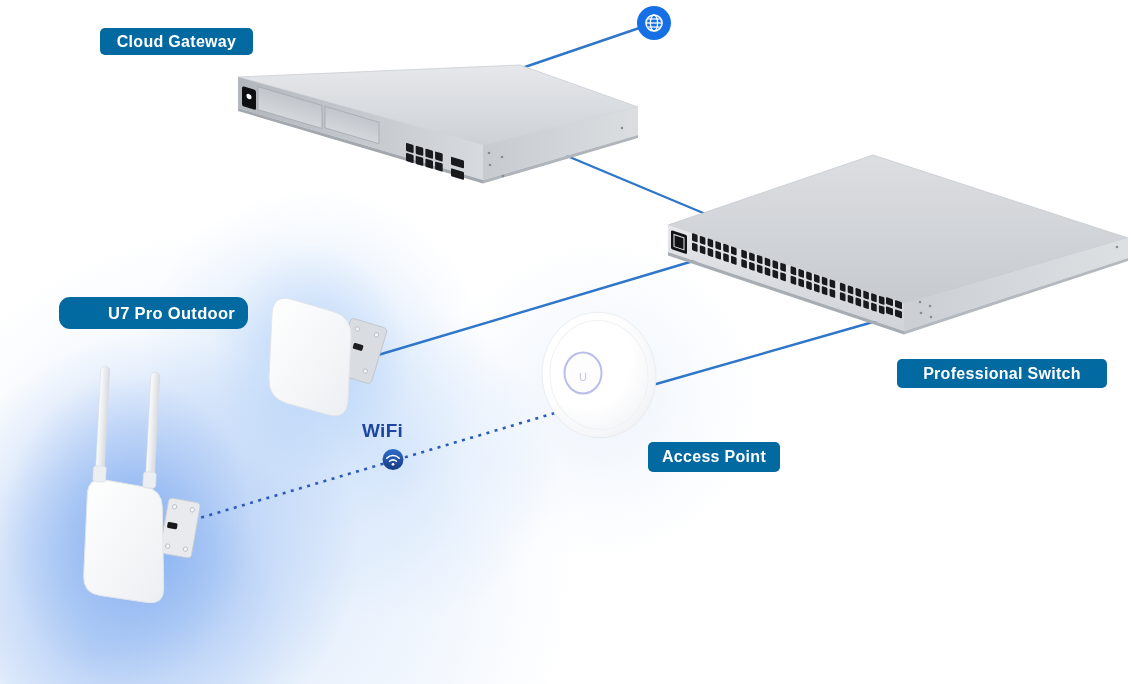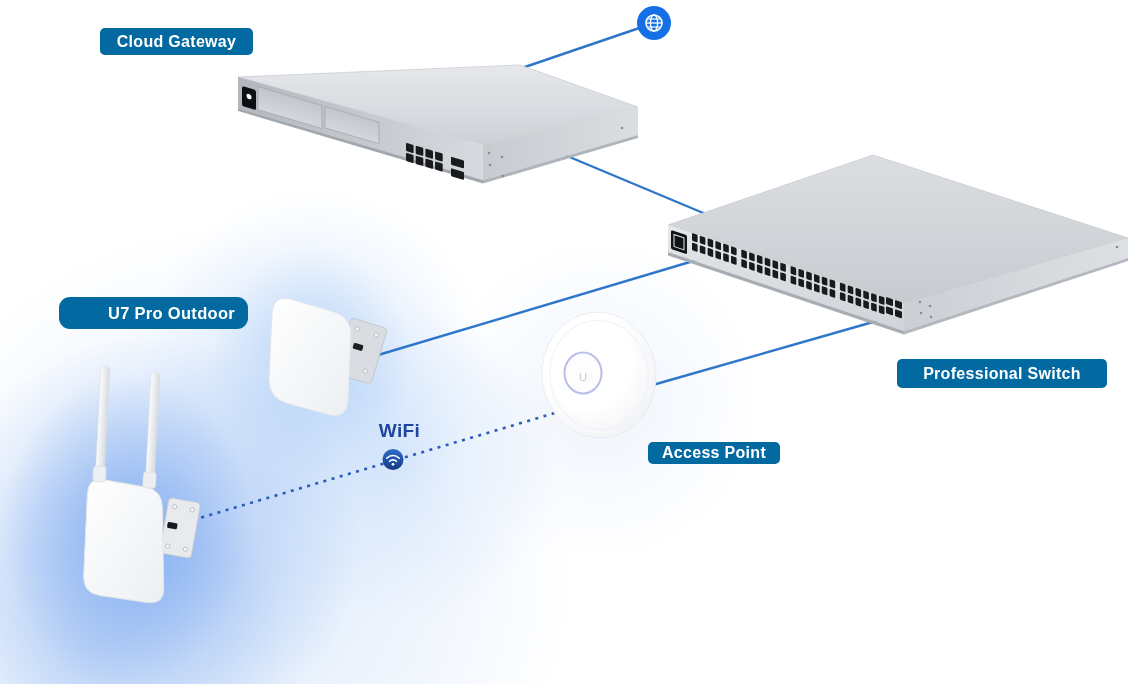--- a/index.html
+++ b/index.html
@@ -18,21 +18,21 @@
       radial-gradient(circle 215px at 600px 400px, rgba(195,216,245,.28), rgba(195,216,245,0) 75%);
   }
   svg{position:absolute;inset:0;}
   .label{
     position:absolute;display:flex;align-items:center;justify-content:center;
     color:#ffffff;font-weight:700;font-size:16px;letter-spacing:.3px;
     background:#0369a1;border-radius:5px;white-space:nowrap;
   }
   .label.blue{background:#0369a1;border-radius:11px;font-size:16.5px;padding-left:36px;}
   .wifi-text{
-    position:absolute;left:362px;top:420px;width:58px;text-align:right;
+    position:absolute;left:362px;top:420px;width:58px;text-align:left;
     color:#1e459f;font-weight:700;font-size:19px;letter-spacing:.3px;
   }
 </style>
 </head>
 <body>
 
 <div class="stage">
   <div class="glows"></div>
 
   <svg width="1131" height="684" viewBox="0 0 1131 684">
@@ -272,16 +272,16 @@
       <circle cx="393" cy="464.3" r="1.4" fill="#ffffff"></circle>
     </g>
   </svg>
 
   <div class="label" style="left:100px;top:28px;width:153px;height:27px;">Cloud Gateway</div>
 
   <div class="label blue" style="left:59px;top:297px;width:153px;height:32px;">U7 Pro Outdoor</div>
 
   <div class="label" style="left:897px;top:359px;width:210px;height:29px;">Professional Switch</div>
 
-  <div class="label" style="left:648px;top:442px;width:132px;height:22px;">Access Point</div>
+  <div class="label" style="left:648px;top:442px;width:132px;height:30px;">Access Point</div>
 
   <div class="wifi-text">WiFi</div>
 </div>
 
 </body></html>

